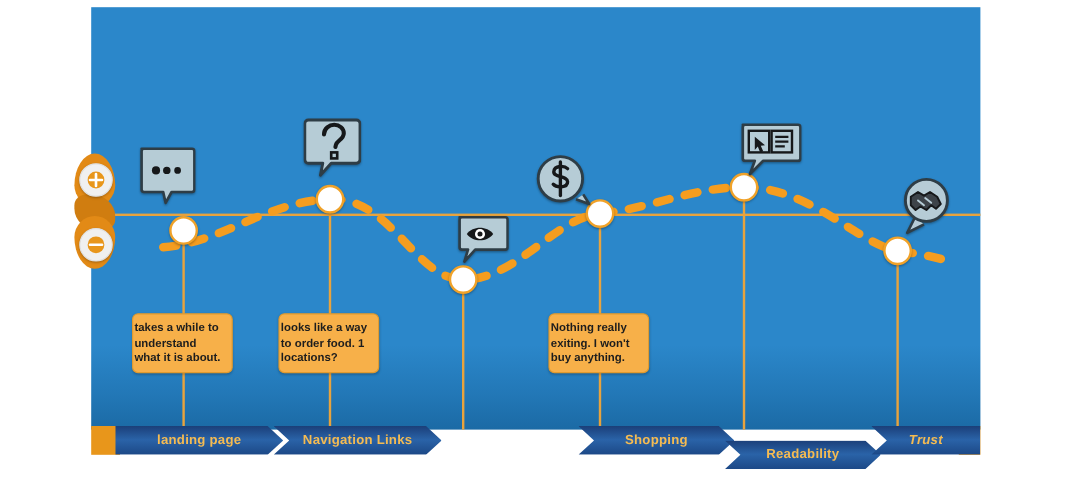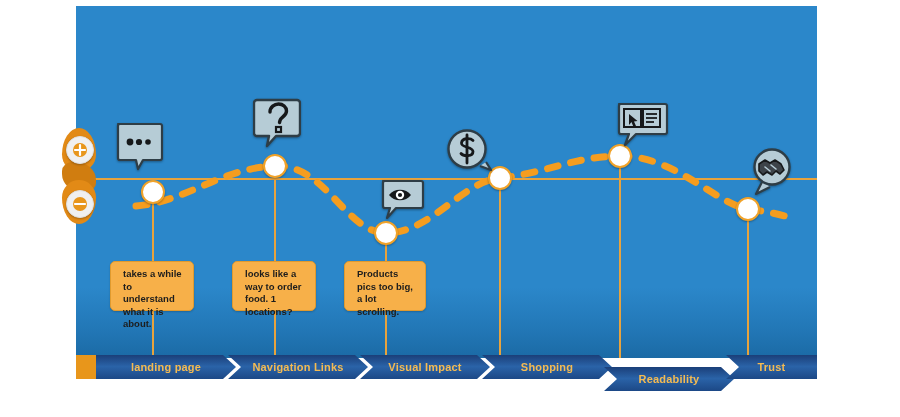--- a/index.html
+++ b/index.html
@@ -49,21 +49,21 @@
   }
 
   
   .bub{position:absolute;transform:translate(-50%,-50%);}
   .bub svg{display:block;filter:drop-shadow(0 1px 1px rgba(0,0,0,.35));}
 
   
   .card{
     position:absolute;background:#f7b049;border:1px solid #e09a2e;border-radius:5px;
     color:#1d1d1d;font-size:9.5px;line-height:12.6px;font-weight:bold;
-    padding:6px 7px 6px 12px;box-sizing:border-box;
+    padding:6px 7px 6px 1px;box-sizing:border-box;
     box-shadow:0 1px 2px rgba(0,0,0,.2);
     transform:translateX(-50%);
   }
 
   
   #chevbar{position:absolute;left:76px;top:355px;width:741px;height:24px;}
   #chevcap-l{position:absolute;left:0;top:0;width:24px;height:24px;background:#e8961b;}
   #chevcap-r{position:absolute;right:0;top:0;width:18px;height:24px;background:#e8961b;}
   .chev{
     position:absolute;top:0;height:24px;
@@ -176,21 +176,21 @@
           <path d="M15 33 l-7 14 14 -7" fill="#b6ccd6" stroke="#2e3d46" stroke-width="2.2" stroke-linejoin="round"></path>
           <circle cx="24" cy="20" r="17.5" fill="#b6ccd6" stroke="#2e3d46" stroke-width="2.4"></circle>
           <path d="M11 17 l6 -4 5 3 5 -3 6 4 3 6 -4 4 -4 -3 -4 4 -5 -3 -4 3 -4 -4 z" fill="#3d4349" stroke="#16181a" stroke-width="1.6" stroke-linejoin="round"></path>
           <path d="M17 20 l5 4 M23 18 l5 4" stroke="#b6ccd6" stroke-width="1.6" stroke-linecap="round"></path>
         </g>
       </svg>
     </div>
 
     <div class="card" style="left:76px;top:255px;width:84px;height:50px;">takes a while to understand what it is about.</div>
     <div class="card" style="left:198px;top:255px;width:84px;height:50px;">looks like a way to order food. 1 locations?</div>
-    <div class="card" style="left:309px;top:255px;width:82px;height:50px;">Products pics too big, a lot scrolling.</div>
+    <div class="card" style="left:423px;top:255px;width:84px;height:50px;">Nothing really exiting. I won't buy anything.</div>
 
   </div>
 
   <div id="zoomwrap">
     <div class="zblob"></div>
     <div id="zmid"></div>
     <div class="zblob minus"></div>
     <div class="zbtn" id="zplus">
       <svg width="16" height="16" viewBox="0 0 16 16">
         <circle cx="8" cy="8" r="7" fill="#e8961b"></circle>
@@ -210,31 +210,27 @@
     <div id="chevcap-r"></div>
 
     <div class="chev" style="left:152px;width:140px;">
       <div class="body"></div>
       <span>Navigation  Links</span>
     </div>
     <div class="chev first" style="left:20px;width:140px;">
       <div class="body"></div>
       <span>landing page</span>
     </div>
-    <div class="chev" style="left:284px;width:130px;">
-      <div class="body"></div>
-      <span>Visual Impact</span>
-    </div>
     <div class="chev" style="left:406px;width:130px;">
       <div class="body"></div>
       <span>Shopping</span>
     </div>
     <div class="chev" style="left:528px;width:130px;margin-top:12px;">
       <div class="body"></div>
       <span>Readability</span>
     </div>
-    <div class="chev last" style="left:650px;width:91px;">
+    <div class="chev last" style="left:650px;width:91px;font-style:italic;">
       <div class="body"></div>
       <span>Trust</span>
     </div>
   </div>
 
 </div>
 
 </body></html>

